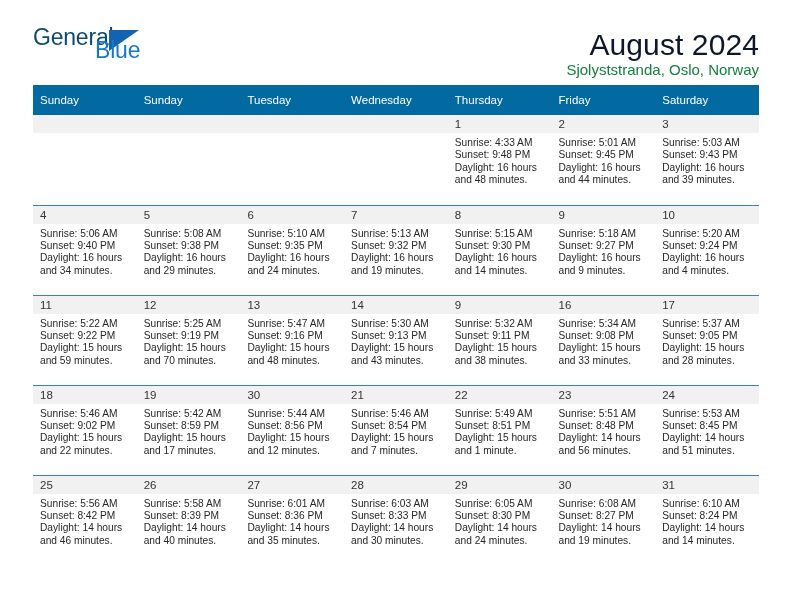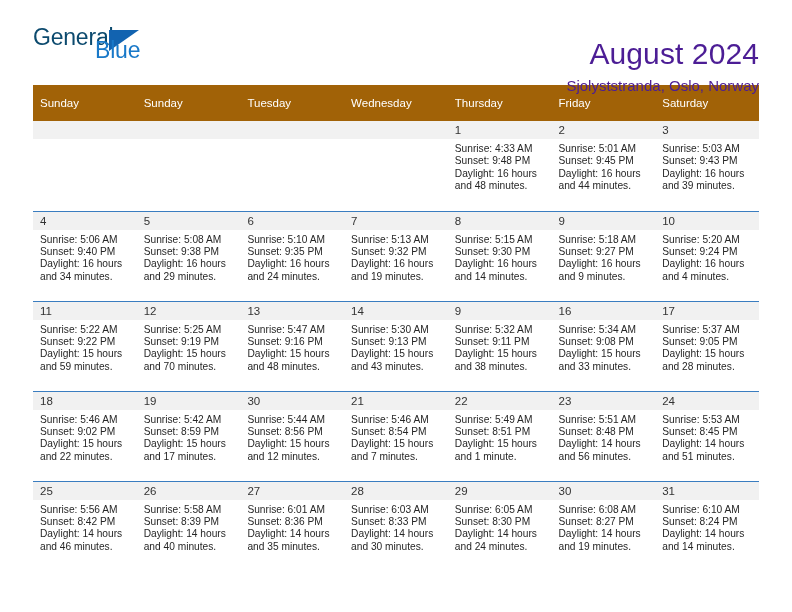--- a/index.html
+++ b/index.html
@@ -55,47 +55,45 @@
     color: #1878c8;
     letter-spacing: -0.2px;
   }
   .titleblock {
     text-align: right;
     padding-top: 2px;
   }
   .cal-title {
     font-size: 30px;
     font-weight: normal;
-    color: #4c1d95;
+    color: #0f172a;
     line-height: 1.12;
     letter-spacing: 0.1px;
-    margin-top: 9px;
   }
   .cal-subtitle {
     font-size: 15px;
-    color: #4c1d95;
-    margin-top: 7px;
+    color: #15803d;
     line-height: 1.1;
   }
 
   
   .calendar {
     margin: 9px 33px 0 33px;
     width: 726px;
     border-collapse: collapse;
     table-layout: fixed;
   }
   .calendar th {
-    background: #a16207;
+    background: #0369a1;
     color: #ffffff;
     font-weight: normal;
     font-size: 11.5px;
     text-align: left;
     padding: 5px 0 5px 7px;
-    height: 36px;
+    height: 30px;
     border: none;
   }
   .calendar td {
     vertical-align: top;
     padding: 0;
     border: none;
     border-top: 1px solid #3a7dc0;
     height: 90px;
     width: 103.7px;
     background: #ffffff;

